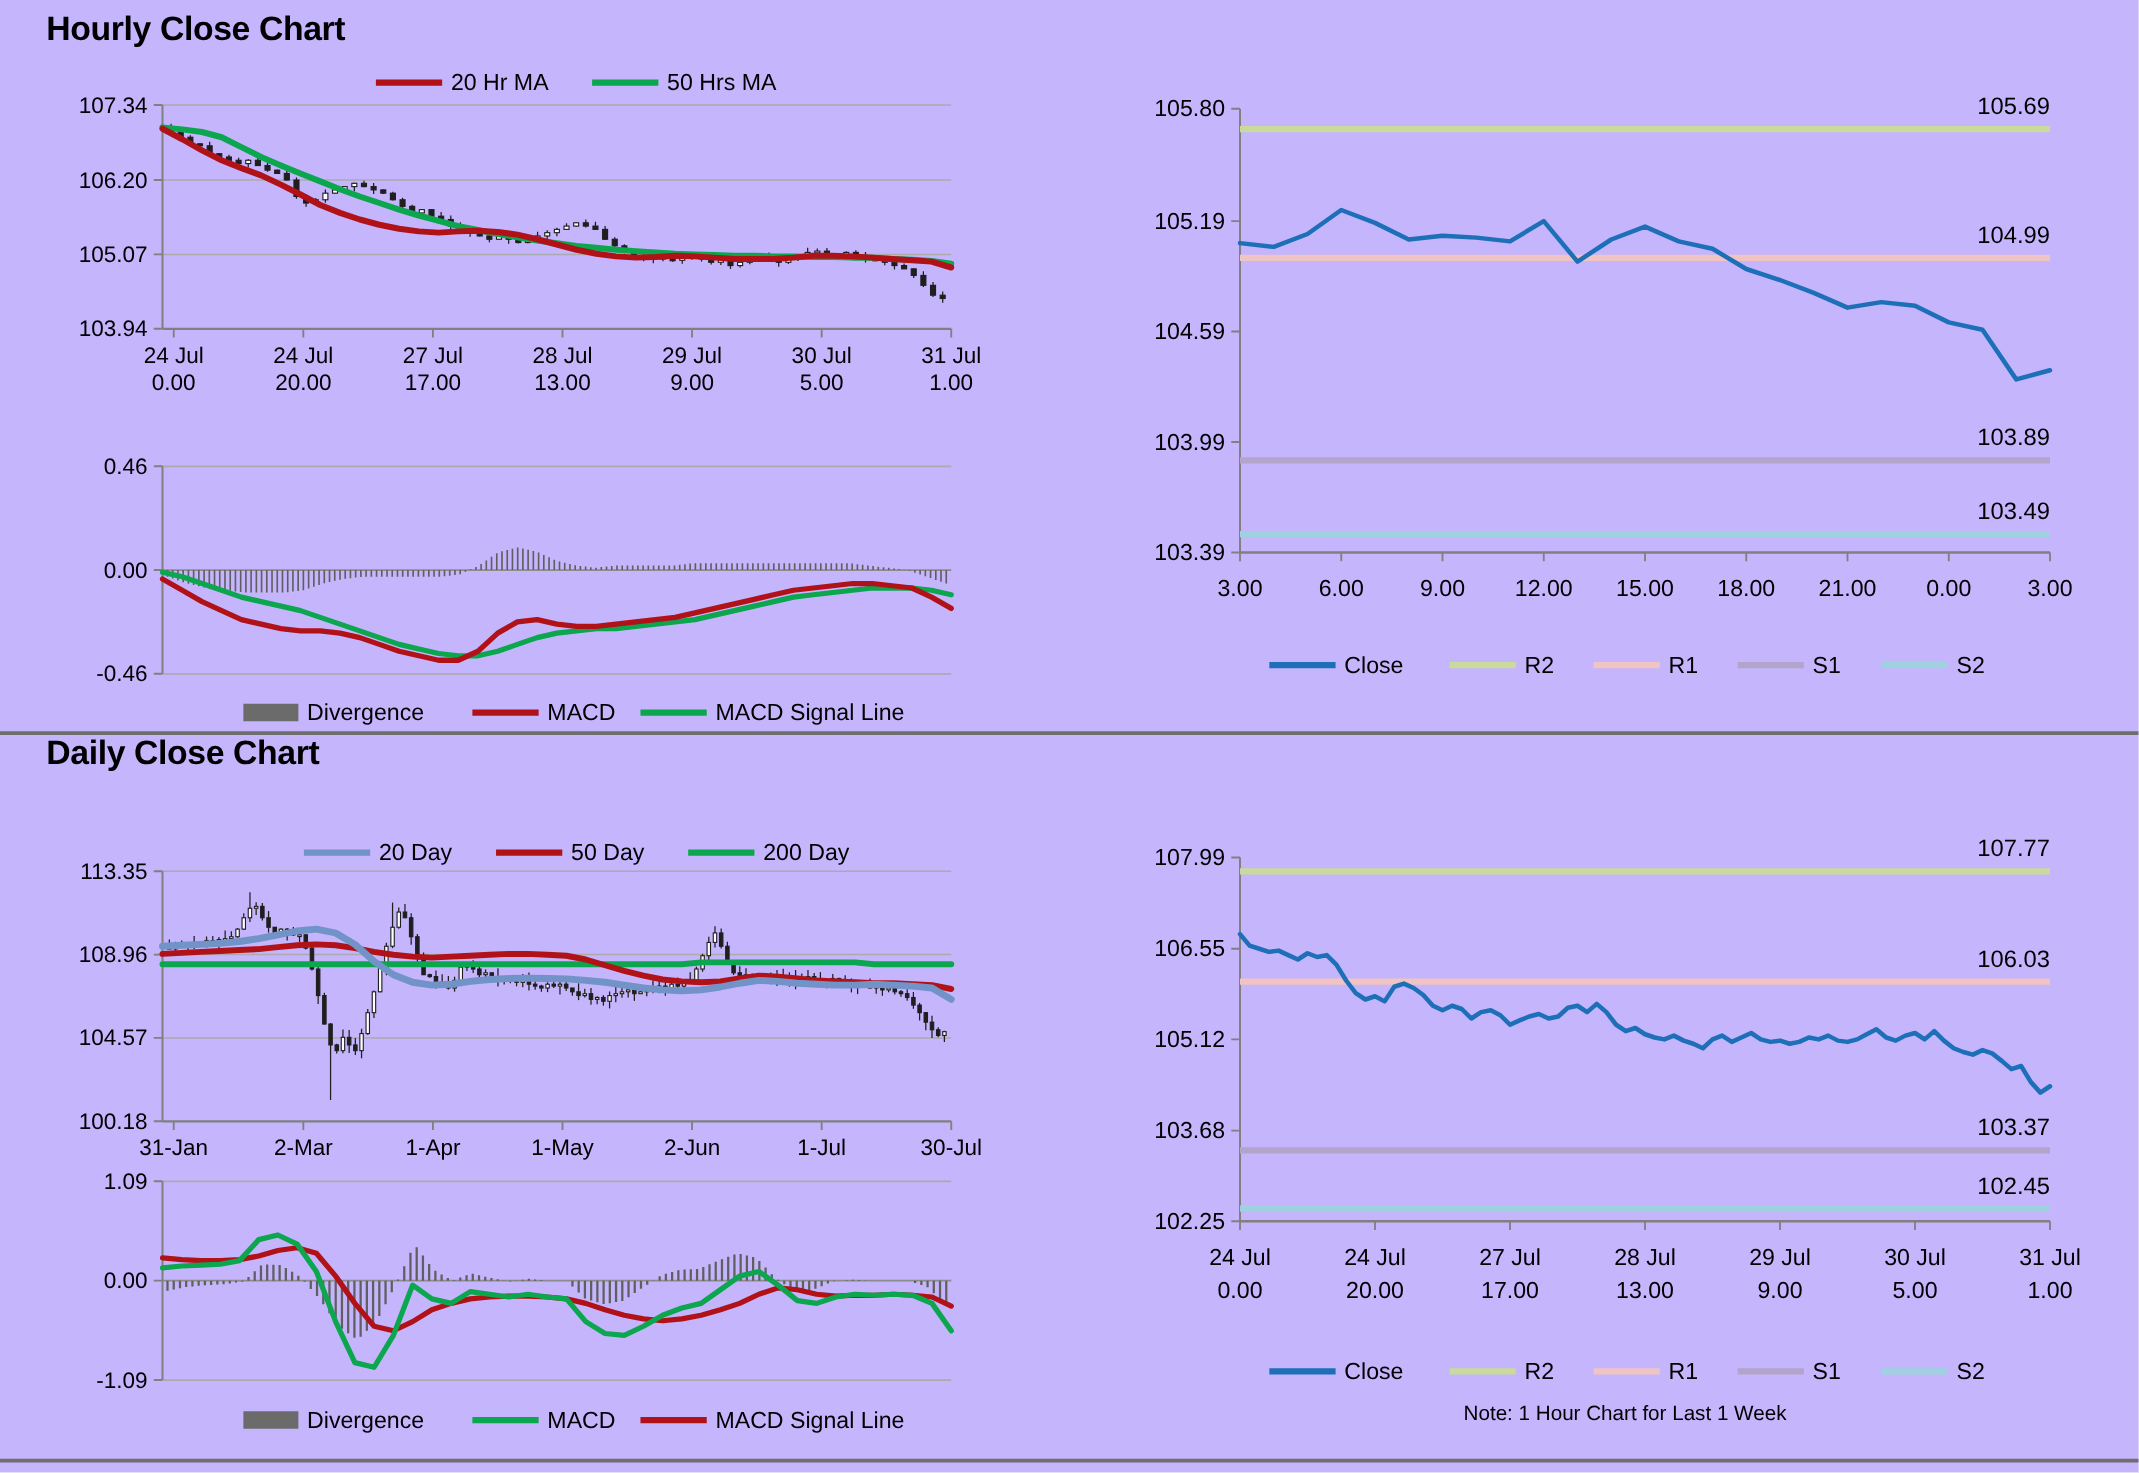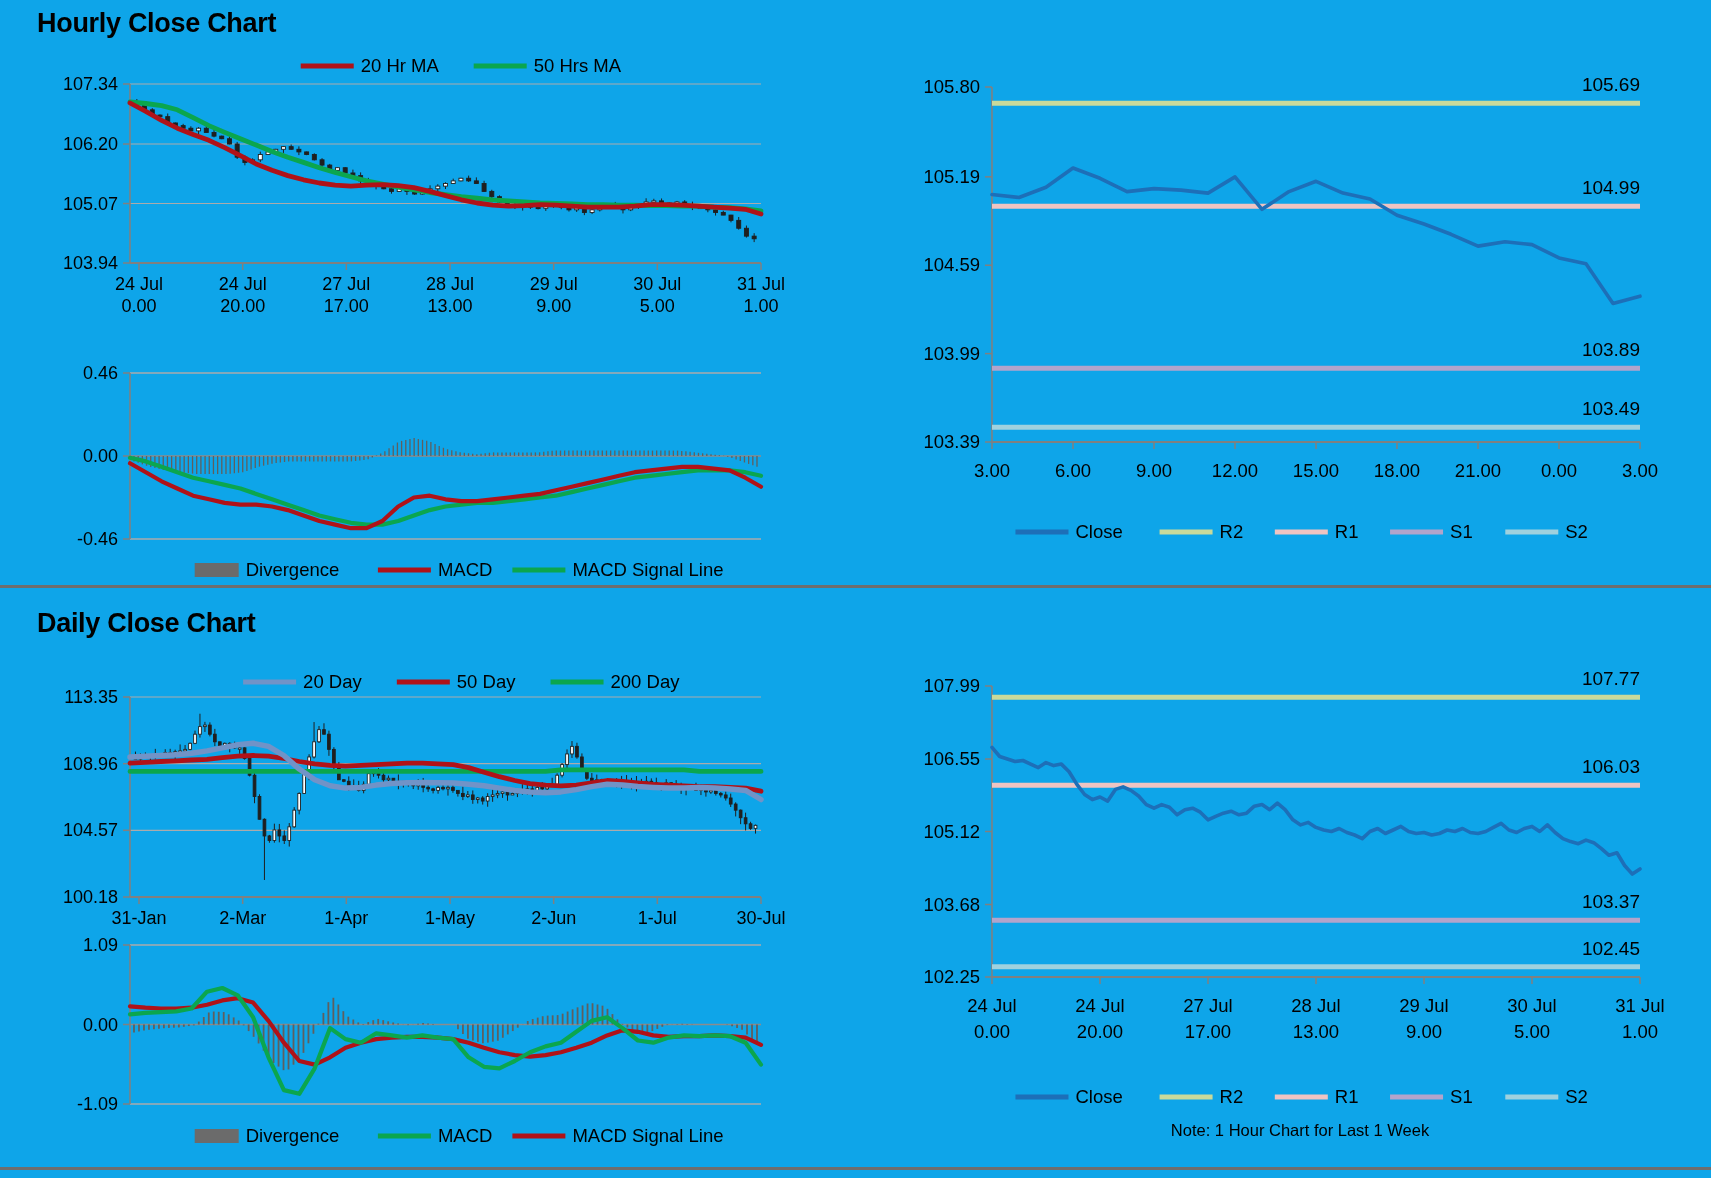--- a/index.html
+++ b/index.html
@@ -1,16 +1,16 @@
 <!DOCTYPE html>
 <html><head>
 <meta charset="utf-8">
 <style>
   html,body{margin:0;padding:0;background:#fff;}
-  #canvas{position:relative;width:1711px;height:1178px;background:#0ea5e9;
+  #canvas{position:relative;width:1711px;height:1178px;background:#c4b5fd;
           font-family:"Liberation Sans",sans-serif;overflow:hidden;}
   .sec-title{position:absolute;left:37px;font-size:27px;font-weight:bold;color:#000;
              letter-spacing:-0.3px;font-family:"Liberation Sans",sans-serif;}
   .divider{position:absolute;left:0;width:1711px;height:3px;background:#6e6e6e;}
   svg{position:absolute;}
   svg text{font-family:"Liberation Sans",sans-serif;fill:#000;}
 </style>
 </head>
 <body>
 
@@ -488,21 +488,21 @@
         <line x1="560.05" y1="484" x2="613.05" y2="484" stroke="#B3A4CB" stroke-width="5"></line>
         <text x="620.05" y="490" font-size="18.5">S1</text>
         <line x1="675.29" y1="484" x2="728.29" y2="484" stroke="#9FD1DE" stroke-width="5"></line>
         <text x="735.29" y="490" font-size="18.5">S2</text>
       </g>
       <text x="470" y="526" text-anchor="middle" font-size="16.5">Note: 1 Hour Chart for Last 24 Hours</text>
     </svg>
 
   <div class="divider" style="top:585px;"></div>
 
-  <div class="sec-title" style="top:608px;">Daily Close Chart</div>
+  <div class="sec-title" style="top:587px;">Daily Close Chart</div>
   <svg id="svg-daily-price" width="770" height="348" style="left:30px;top:590px;">
       <g>
         <line x1="100" y1="107" x2="731" y2="107" stroke="#ABABAB" stroke-width="1.2"></line>
         <line x1="100" y1="173.66666666666674" x2="731" y2="173.66666666666674" stroke="#ABABAB" stroke-width="1.2"></line>
         <line x1="100" y1="240.33333333333348" x2="731" y2="240.33333333333348" stroke="#ABABAB" stroke-width="1.2"></line>
         <line x1="100" y1="307" x2="731" y2="307" stroke="#808080" stroke-width="1.8"></line>
       </g>
       <g>
         <text x="88" y="113" text-anchor="end" font-size="18">113.35</text>
         <line x1="93" y1="107" x2="100" y2="107" stroke="#808080" stroke-width="1.5"></line>

